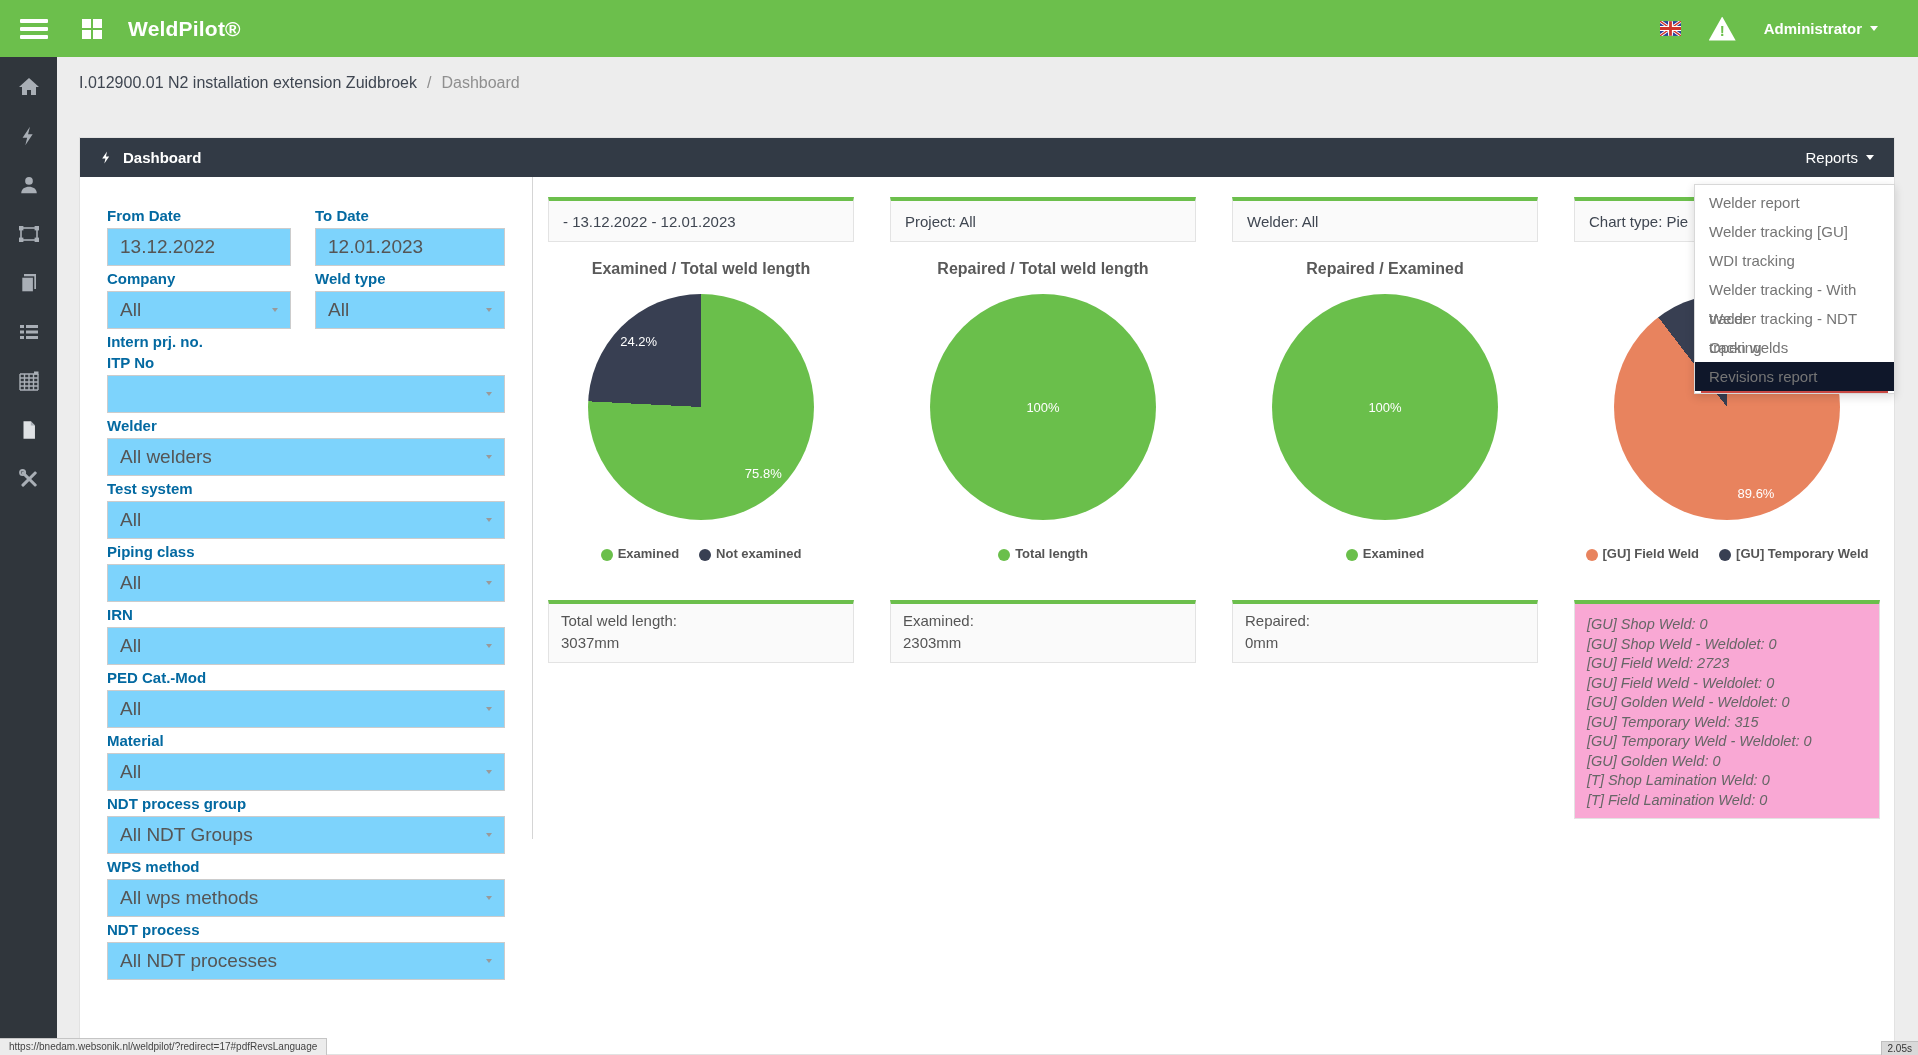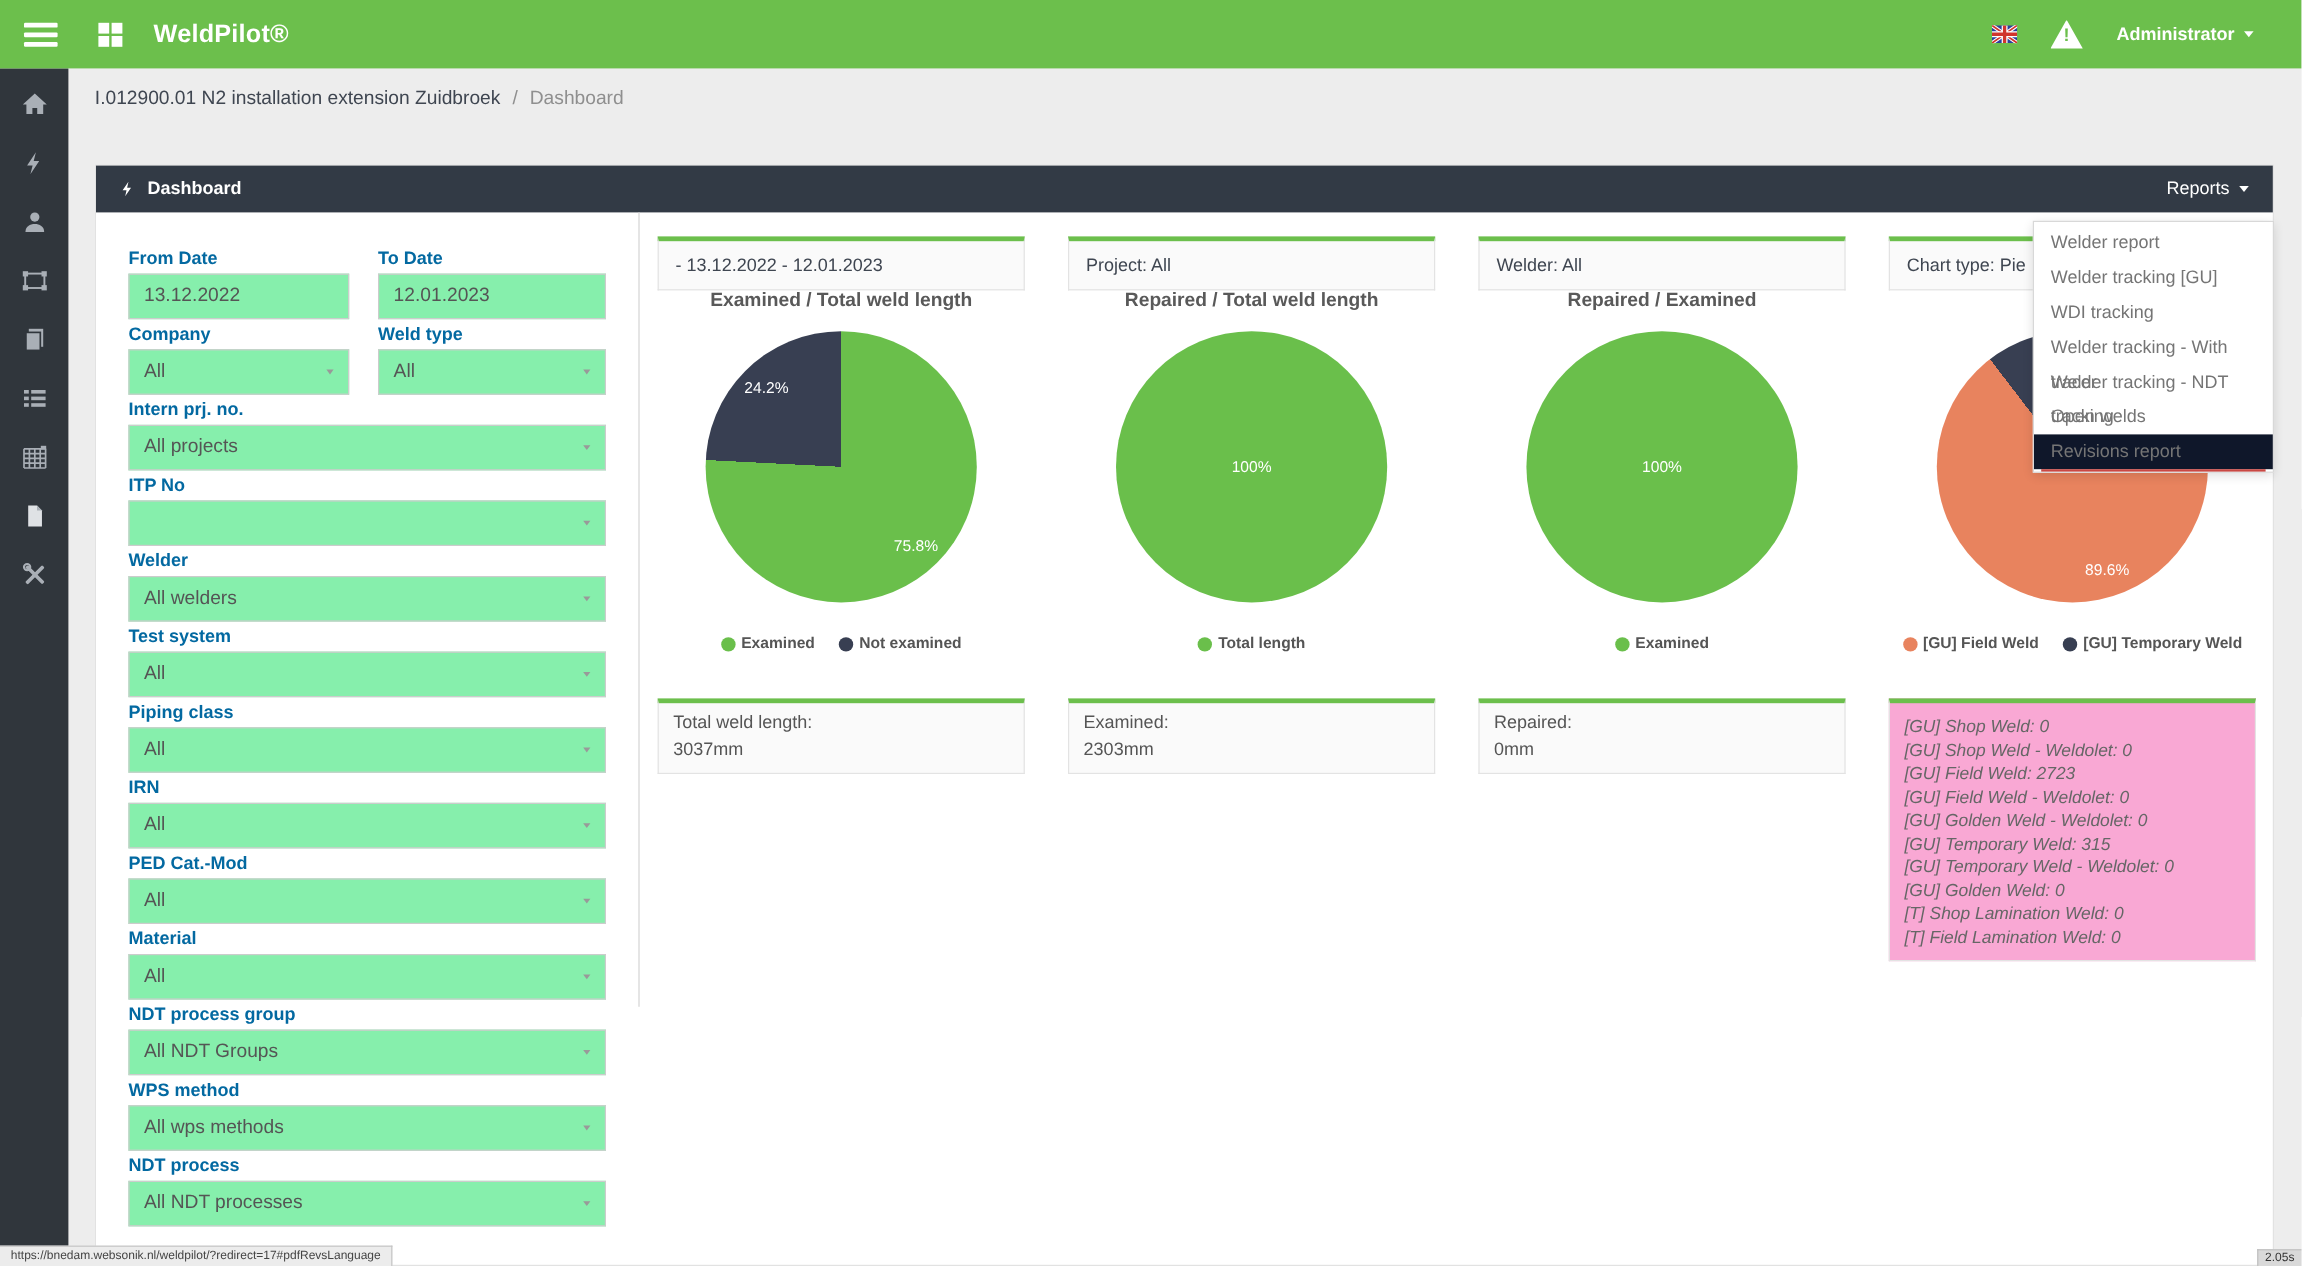--- a/index.html
+++ b/index.html
@@ -41,31 +41,31 @@
            background:#fff; border:1px solid #e2e2e2; }
   .panel-header { height:39px; background:#323a45; color:#fff; display:flex; align-items:center;
                   padding:0 20px; }
   .panel-title { font-size:15px; font-weight:700; margin-left:10px; }
   .reports-btn { margin-left:auto; font-size:15px; display:flex; align-items:center; gap:8px; cursor:pointer; }
   
   .filters { position:absolute; top:39px; left:0; width:452px; padding:26px 0 0 27px; }
   .f-grid { display:grid; grid-template-columns:184px 190px; column-gap:24px; width:398px; }
   .f-label { font-size:15px; font-weight:600; color:#0369a1; line-height:17px; margin:4px 0 4px; }
   .f-field.full { width:398px; }
-  .f-input, .f-select { height:38px; border:1px solid #ccc; background:#86efac; font-size:16px;
+  .f-input, .f-select { height:38px; border:1px solid #ccc; background:#7dd3fc; font-size:19px;
     color:#555; padding:0 12px; display:flex; align-items:center; position:relative; cursor:pointer; }
   .sel-caret { position:absolute; right:12px; color:#999; border-top-width:4px;
                border-left-width:3.5px; border-right-width:3.5px; }
   
   .charts { position:absolute; top:39px; left:452px; right:8px; height:662px;
             border-left:1px solid #d5d5d5; padding:20px 0 0 15px; display:flex; gap:36px; }
   .chart-col { width:306px; }
   .c-header { border:1px solid #e3e3e3; border-top:4px solid #6cbf4c; background:#fafafa;
               height:45px; display:flex; align-items:center; padding:0 14px; font-size:15px; color:#3f4651; }
-  .c-title { text-align:center; font-size:16px; font-weight:700; color:#595959; height:20px; }
+  .c-title { text-align:center; font-size:16px; font-weight:700; color:#595959; margin-top:18px; height:20px; }
   .pie-wrap { display:flex; justify-content:center; margin-top:14px; }
   .pie { width:226px; height:226px; border-radius:50%; position:relative; cursor:pointer; }
   .slice-label { position:absolute; transform:translate(-50%,-50%); color:#fff; font-size:13px; white-space:nowrap; }
   .legend { display:flex; justify-content:center; gap:20px; margin-top:26px; font-size:13px;
             color:#555; align-items:center; height:14px; }
   .legend-item { display:flex; align-items:flex-end; cursor:pointer; white-space:nowrap;font-weight:bold; }
   .legend-dot { width:12px; height:12px; border-radius:50%; display:inline-block; margin-right:5px; }
   .stat-card { margin-top:40px; border:1px solid #e3e3e3; border-top:4px solid #6cbf4c; background:#fafafa;
                padding:6px 12px 8px; font-size:15px; color:#555; line-height:22px; }
   .list-card { margin-top:40px; border:1px solid #e3e3e3; border-top:4px solid #6cbf4c; background:#f9a8d4;
@@ -243,24 +243,20 @@
         <div class="f-label">Weld type</div>
         <div class="f-select">
             <span>All</span>
             <span class="caret sel-caret"></span>
           </div>
       </div>
     </div>
 
     <div class="f-field full">
       <div class="f-label">Intern prj. no.</div>
-      <div class="f-select">
-          <span>All projects</span>
-          <span class="caret sel-caret"></span>
-        </div>
     </div>
     <div class="f-field full">
       <div class="f-label">ITP No</div>
       <div class="f-select">
           <span></span>
           <span class="caret sel-caret"></span>
         </div>
     </div>
     <div class="f-field full">
       <div class="f-label">Welder</div>

